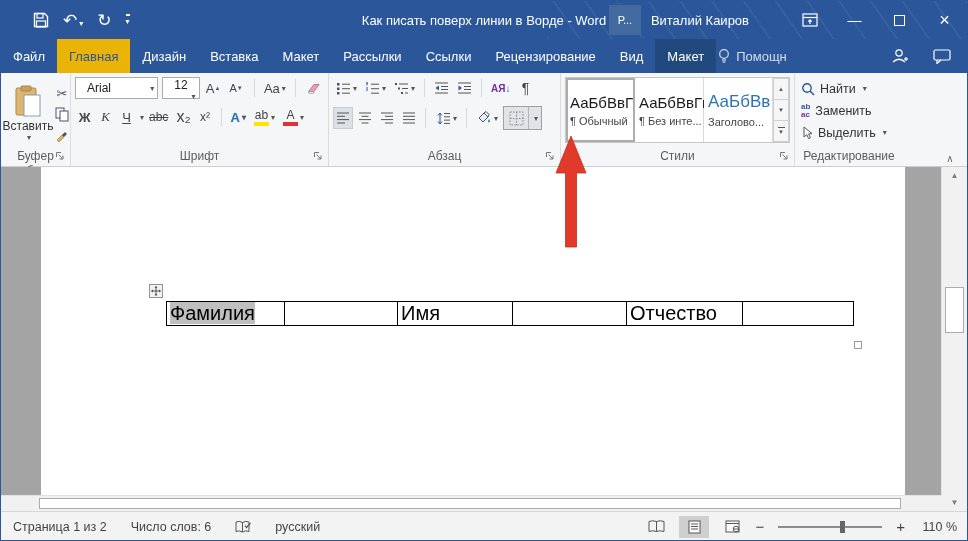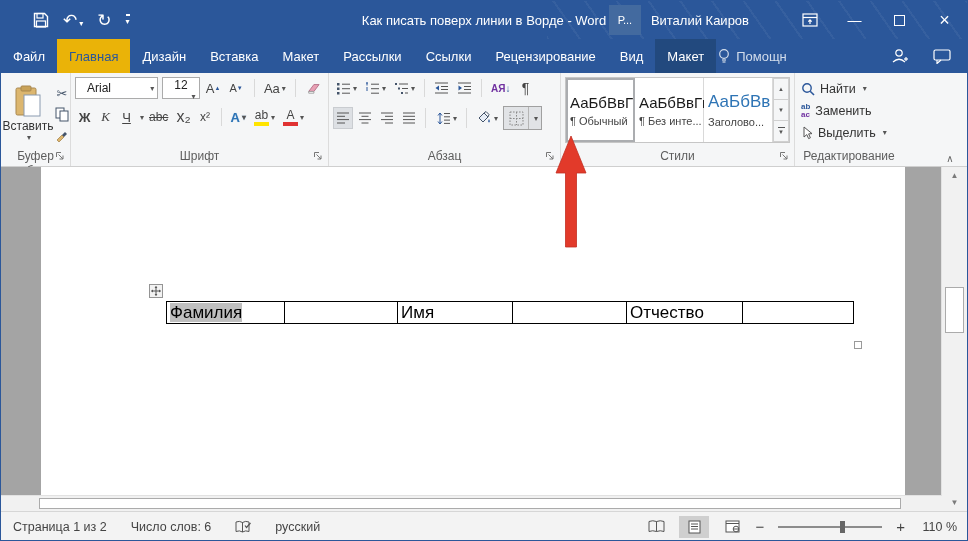--- a/index.html
+++ b/index.html
@@ -89,21 +89,21 @@
   .editrow { display:flex; align-items:center; gap:5px; height:21px; font-size:12.5px; color:#333; margin:1px 0 0 2px; cursor:default; }
   .replace-ic { font-size:8px; line-height:1; font-weight:bold; }
   .replace-ic .t1 { color:#2b579a; display:block; }
   .replace-ic .t2 { color:#7030a0; display:block; }
   #ribbon-collapse { position:absolute; right:6px; bottom:2px; font-size:10px; color:#666; width:22px; text-align:center; }
 
   
   #docarea { position:absolute; left:0; top:166px; width:100%; height:344px; background:#a4a4a4; }
   #page { position:absolute; left:40px; top:0; width:864px; height:328px; background:#fff; }
   #doc-table { position:absolute; left:125px; top:134px; border-collapse:collapse; table-layout:fixed; }
-  #doc-table td { border:1.5px solid #000; height:22px; font-size:17px; color:#000; padding:0 3px; vertical-align:middle; white-space:nowrap; overflow:hidden;margin-left:47px; }
+  #doc-table td { border:1.5px solid #000; height:22px; font-size:20px; color:#000; padding:0 3px; vertical-align:middle; white-space:nowrap; overflow:hidden;margin-left:47px; }
   .cell-sel { background:#bfbfbf; }
   #table-move-handle { position:absolute; left:108px; top:117px; width:14px; height:14px; border:1px solid #949494; background:#f2f2f2; display:flex; align-items:center; justify-content:center; }
   #table-resize-handle { position:absolute; left:813px; top:174px; width:8px; height:8px; border:1px solid #9a9a9a; background:#fff; }
 
   
   #vscroll { position:absolute; right:0; top:0; width:26px; height:344px; background:#f1f1f1; border-left:1px solid #e2e2e2; }
   .scr-btn { position:absolute; left:0; width:100%; height:17px; display:flex; align-items:center; justify-content:center; font-size:8px; color:#7a7a7a; }
   #vthumb { position:absolute; left:3px; top:120px; width:19px; height:46px; background:#fff; border:1px solid #ababab; }
   #hscroll { position:absolute; left:0; bottom:0; width:941px; height:16px; background:#f1f1f1; border-top:1px solid #e2e2e2; }
   #hthumb { position:absolute; left:38px; top:2px; width:862px; height:11px; background:#fff; border:1px solid #ababab; }

